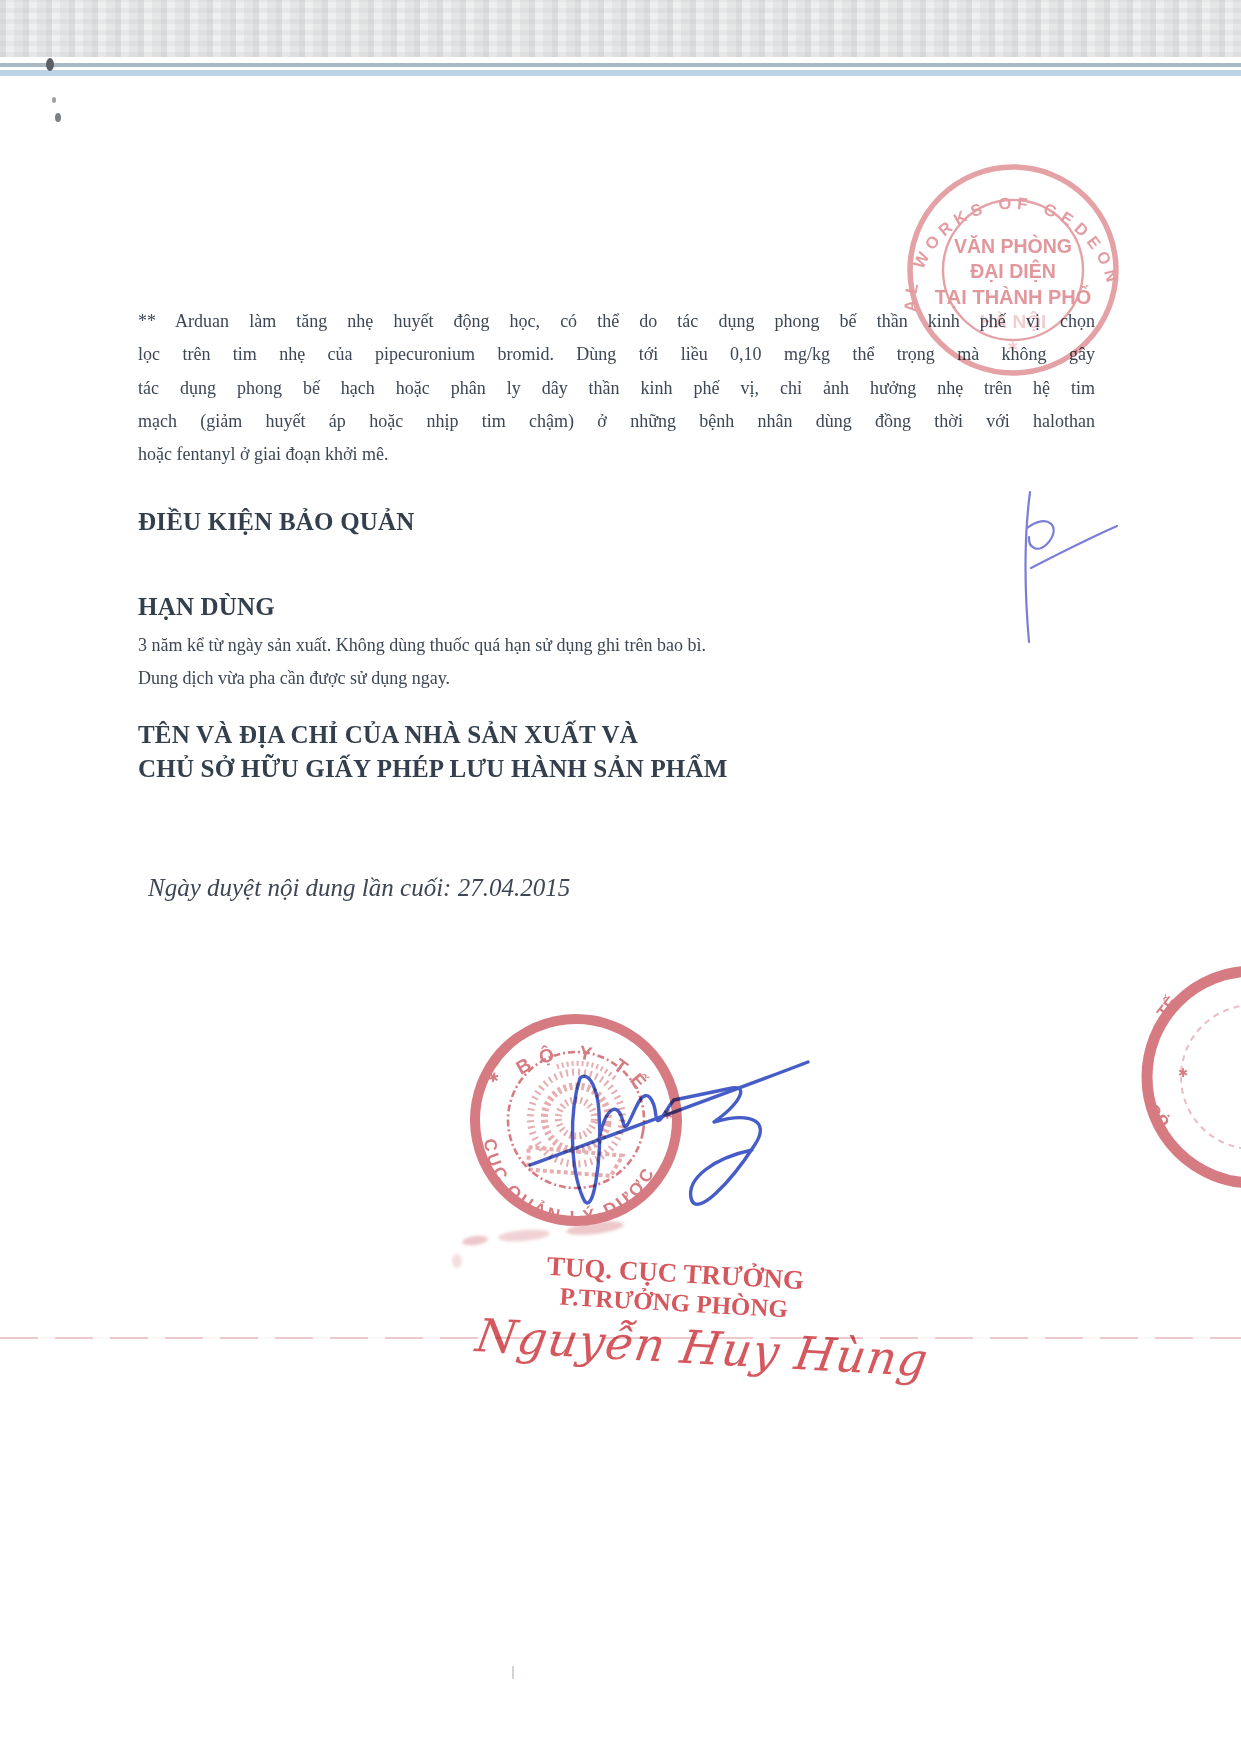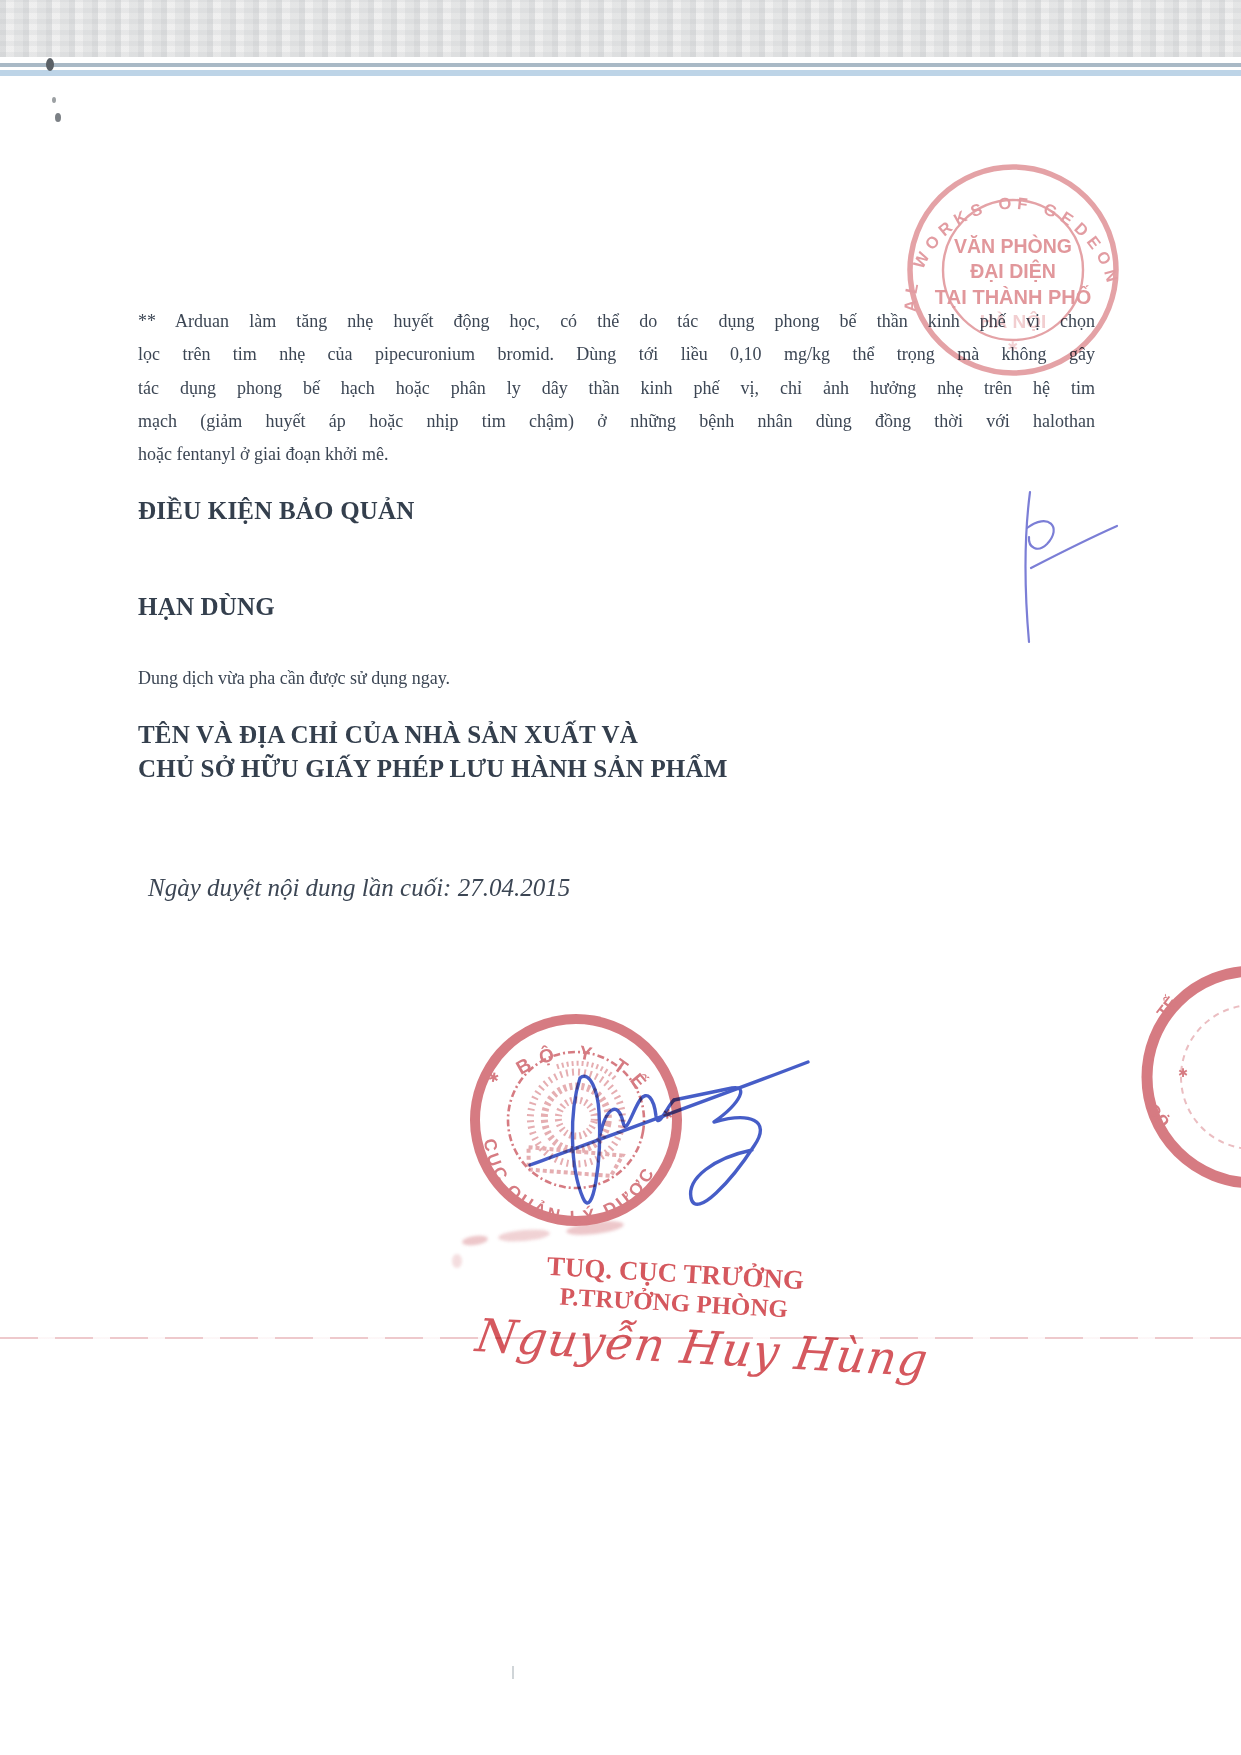--- a/index.html
+++ b/index.html
@@ -58,23 +58,24 @@
   <div class="tick" style="left:512px;top:1666px;width:2px;height:13px;opacity:.55;"></div>
 
   <div>
     <div class="tjust" style="top:305px;">** Arduan làm tăng nhẹ huyết động học, có thể do tác dụng phong bế thần kinh phế vị chọn</div>
     <div class="tjust" style="top:338px;">lọc trên tim nhẹ của pipecuronium bromid. Dùng tới liều 0,10 mg/kg thể trọng mà không gây</div>
     <div class="tjust" style="top:372px;">tác dụng phong bế hạch hoặc phân ly dây thần kinh phế vị, chỉ ảnh hưởng nhẹ trên hệ tim</div>
     <div class="tjust" style="top:405px;">mạch (giảm huyết áp hoặc nhịp tim chậm) ở những bệnh nhân dùng đồng thời với halothan</div>
     <div class="tline" style="top:438px;">hoặc fentanyl ở giai đoạn khởi mê.</div>
   </div>
 
-  <div class="heading" style="top:497px;">ĐIỀU KIỆN BẢO QUẢN</div>
+  <div class="heading" style="top:508px;">ĐIỀU KIỆN BẢO QUẢN</div>
 
   <div class="heading" style="top:593px;">HẠN DÙNG</div>
+  <div class="tline" style="top:629px;">3 năm kể từ ngày sản xuất. Không dùng thuốc quá hạn sử dụng ghi trên bao bì.</div>
   <div class="tline" style="top:662px;">Dung dịch vừa pha cần được sử dụng ngay.</div>
 
   <div class="heading" style="top:755px;">CHỦ SỞ HỮU GIẤY PHÉP LƯU HÀNH SẢN PHẨM</div>
   <div class="heading" style="top:721px;">TÊN VÀ ĐỊA CHỈ CỦA NHÀ SẢN XUẤT VÀ</div>
 
   <div class="italic-line" style="top:874px;">Ngày duyệt nội dung lần cuối: 27.04.2015</div>
 
   <div class="pink-line"></div>
 
   <svg class="ink" style="left:888px;top:148px;" width="252" height="252" viewBox="0 0 252 252" opacity="0.92">

